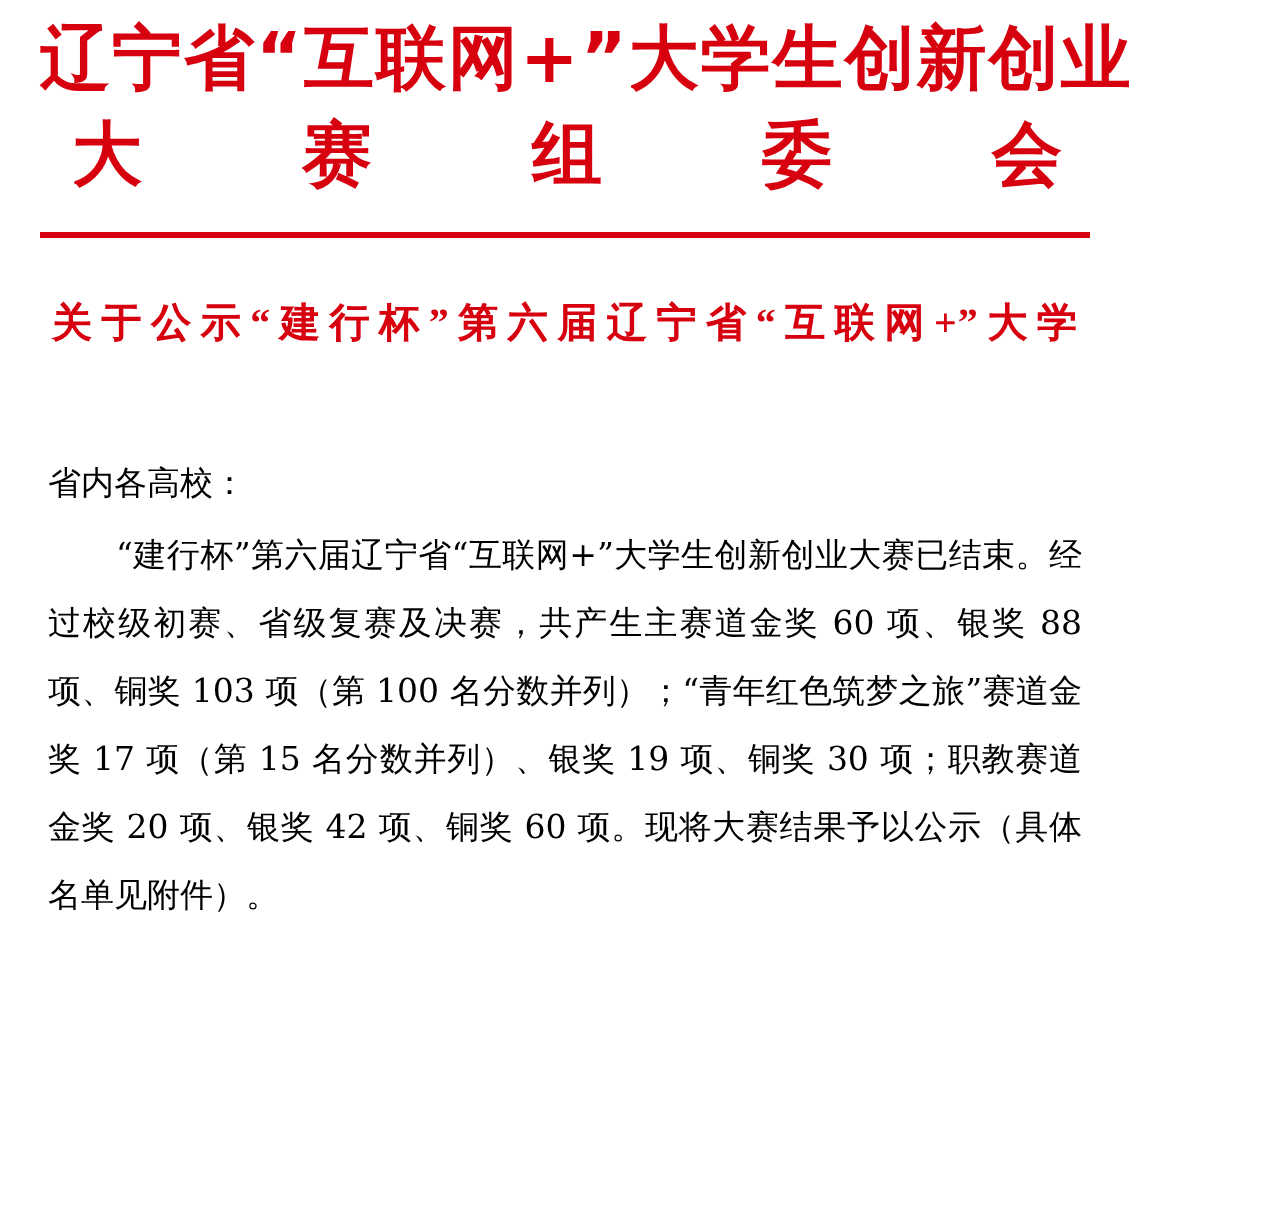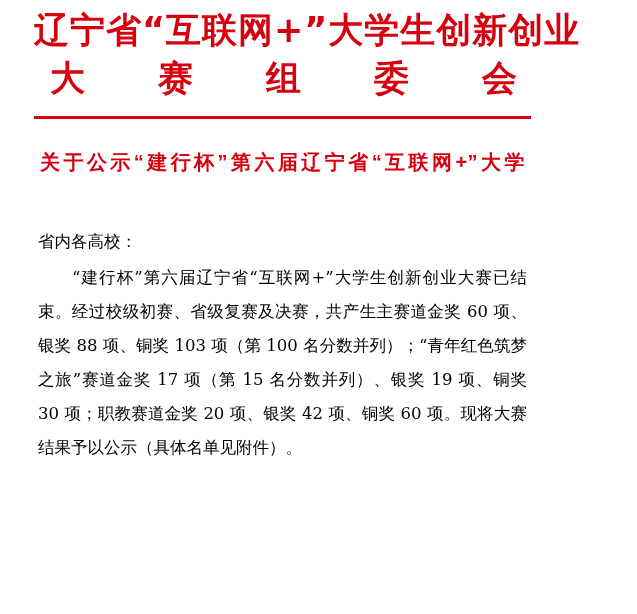--- a/index.html
+++ b/index.html
@@ -11,21 +11,21 @@
     height: 614px;
     background: #ffffff;
     font-family: "Liberation Serif", "DejaVu Serif", serif;
     overflow: hidden;
   }
   .page {
     position: relative;
     width: 565px;
     height: 614px;
     box-sizing: border-box;
-    padding: 0 34px;
+    padding: 0 20px;
     border-radius: 12px;
   }
   .masthead {
     color: #d7000f;
     font-family: "DejaVu Sans", "Liberation Sans", sans-serif;
     font-weight: bold;
     text-align: center;
     letter-spacing: 0px;
   }
   .masthead-line1 {
@@ -46,21 +46,21 @@
   .masthead-line2 span {
     display: inline-block;
   }
   .red-rule {
     height: 3px;
     background: #d7000f;
     margin: 14px 0 0 0;
   }
   .doc-title {
     color: #d7000f;
-    font-family: Liberation Sans, sans-serif;
+    font-family: Liberation Serif, serif;
     font-weight: bold;
     font-size: 20px;
     line-height: 42px;
     text-align: center;
     margin-top: 22px;
     letter-spacing: 0.5px;
   }
   .doc-title .t-line1 {
     display: block;
     text-align: justify;

